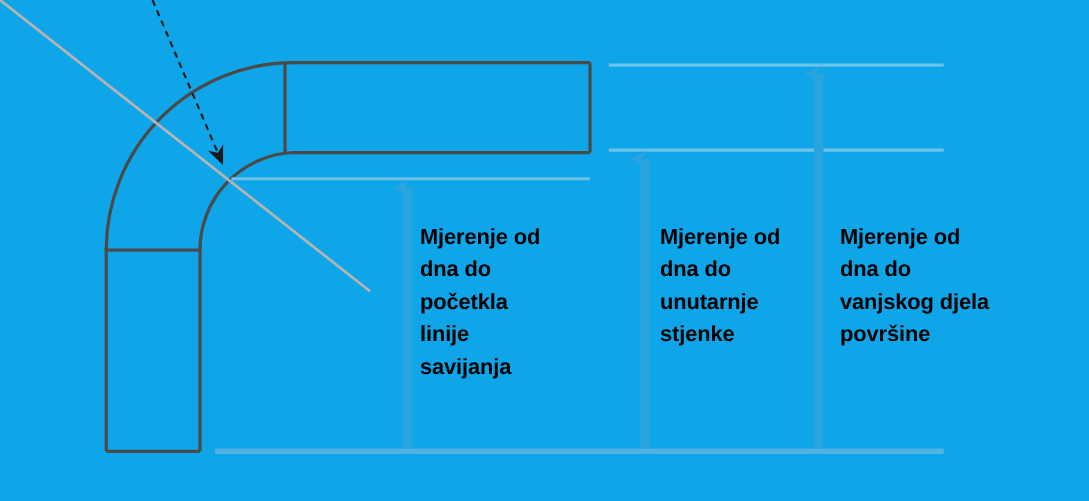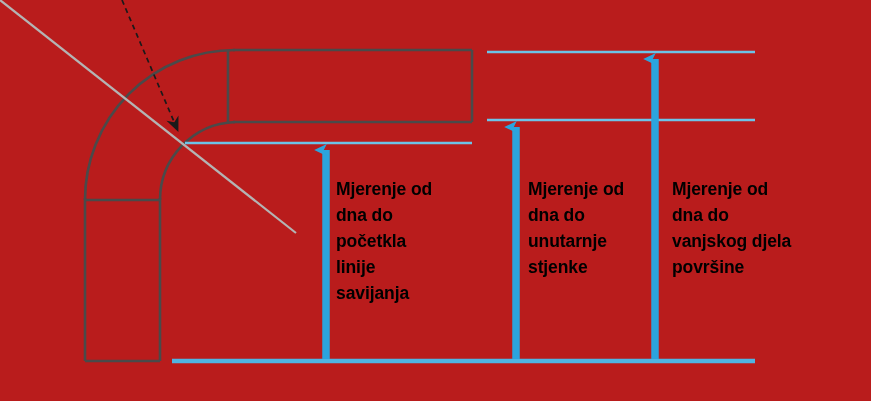--- a/index.html
+++ b/index.html
@@ -8,21 +8,21 @@
     padding: 0;
     background: #ffffff;
   }
   body {
     font-family: "Liberation Sans", sans-serif;
   }
   #canvas {
     position: relative;
     width: 871px;
     height: 401px;
-    background: #b91c1c;
+    background: #0ea5e9;
     overflow: hidden;
   }
   #diagram-svg {
     position: absolute;
     left: 0;
     top: 0;
     width: 871px;
     height: 401px;
   }
   .annotation {

